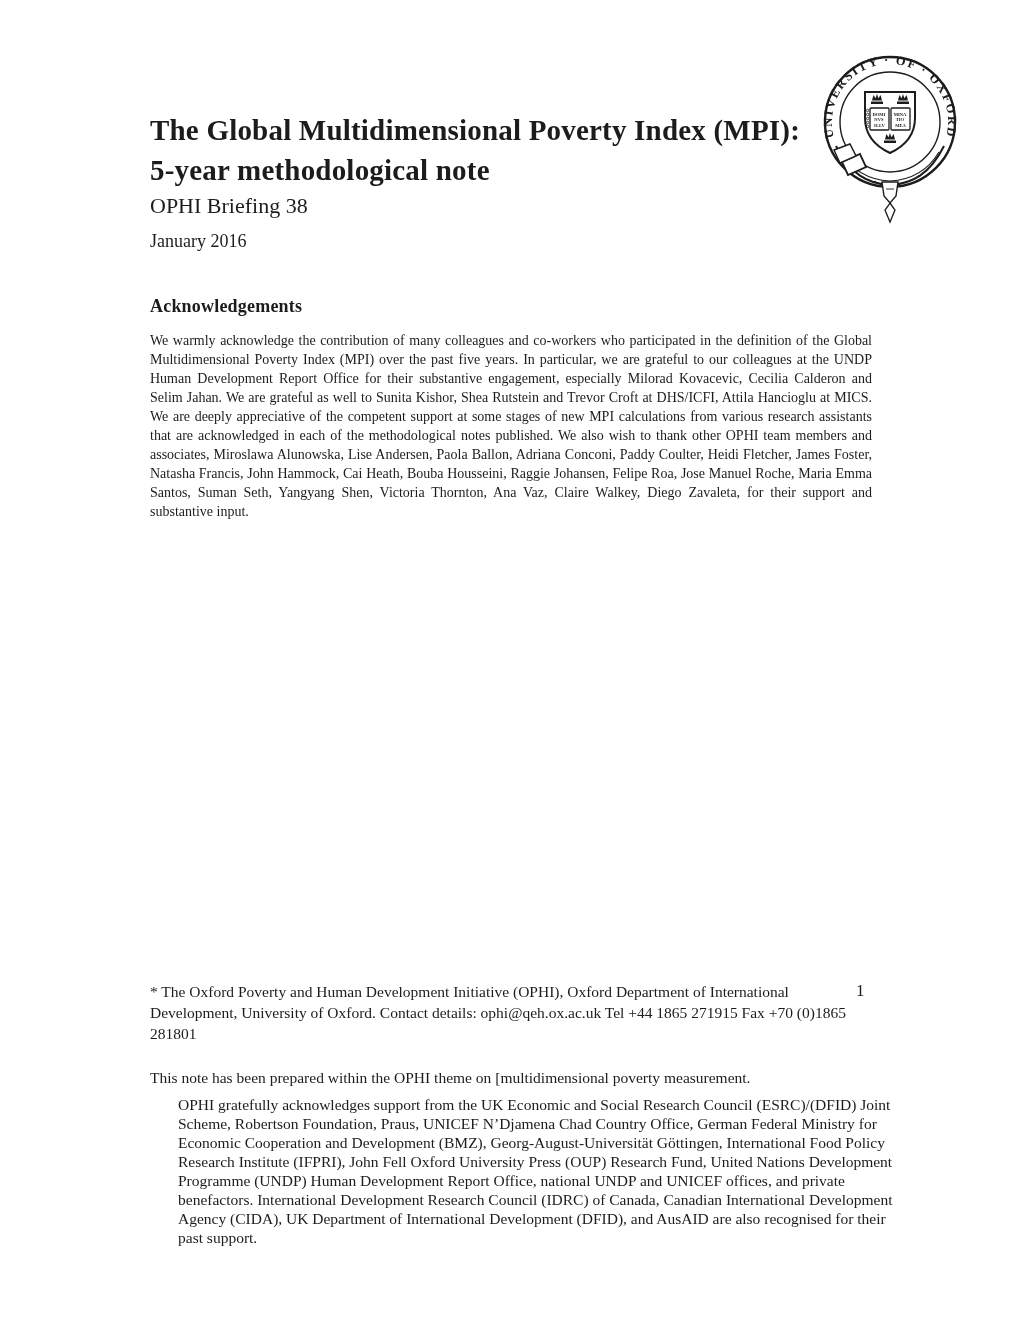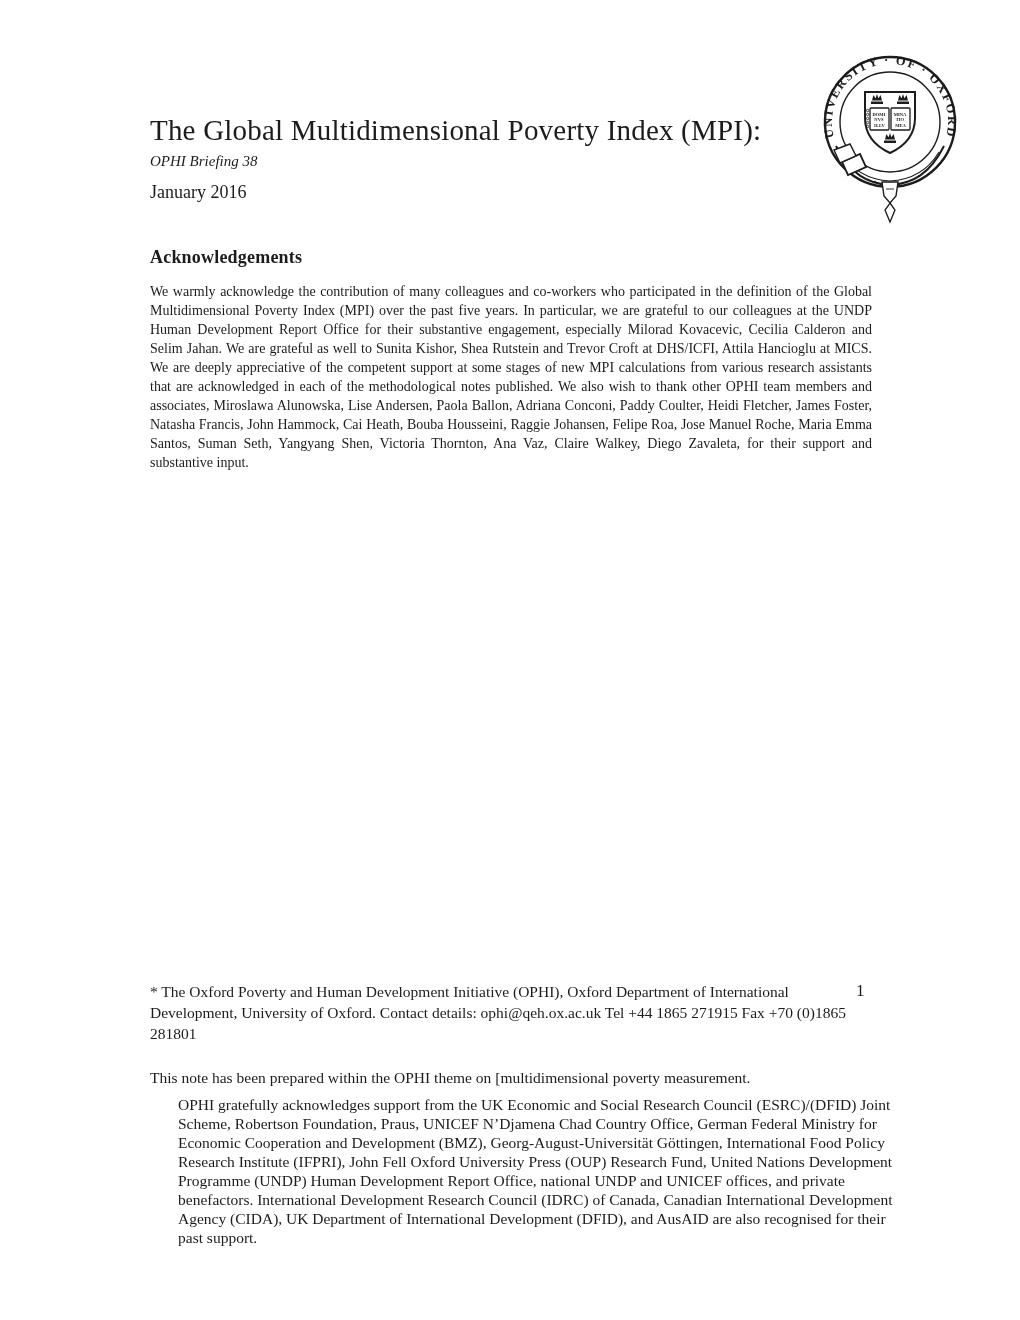--- a/index.html
+++ b/index.html
@@ -5,23 +5,23 @@
   html,body{margin:0;padding:0;background:#ffffff;}
   .page{
     position:relative;
     width:1020px;height:1320px;
     background:#ffffff;
     color:#1c1c1c;
     font-family:"Liberation Serif","DejaVu Serif",serif;
     overflow:hidden;
   }
   .content{position:absolute;left:150px;top:0;width:722px;}
-  h1.title{margin:110px 0 0 0;font-size:29px;line-height:40px;font-weight:normal;letter-spacing:0.2px;}
+  h1.title{margin:110px 0 0 0;font-size:29px;line-height:40px;font-weight:bold;letter-spacing:0.2px;}
   h1.title span{display:block;white-space:nowrap;}
-  .subtitle{margin-top:3px;font-size:15px;font-style:italic;}
+  .subtitle{margin-top:3px;font-size:22px;}
   .authors{margin-top:34px;font-size:27px;line-height:43px;}
   .pubdate{margin-top:12px;font-size:18px;font-family:Liberation Serif, serif;}
   h2.ack-heading{margin:44px 0 0 0;font-size:18px;font-weight:bold;letter-spacing:0.2px;}
   p.ack-body{margin:14px 0 0 0;font-size:14px;line-height:19px;text-align:justify;}
   .footnote{position:absolute;left:150px;top:981px;width:700px;font-size:15.5px;line-height:21px;}
   .pagenum{position:absolute;left:856px;top:981px;font-size:17px;}
   .theme-note{position:absolute;left:150px;top:1068px;width:736px;font-size:15.5px;line-height:19px;}
   .funding{position:absolute;left:150px;top:1095px;width:736px;font-size:15.5px;line-height:19px;margin-left:28px;}
   .logo{position:absolute;left:820px;top:50px;width:140px;height:178px;}
   .logo svg{display:block;width:140px;height:178px;}
@@ -83,20 +83,21 @@
         <path d="M 62 132 L 78 132 L 76 146 L 70 153 L 64 146 Z" fill="#ffffff" stroke-width="1.4"></path>
         <path d="M 70 153 L 75 160 L 70 172 L 65 160 Z" fill="#ffffff" stroke-width="1.3"></path>
         <path d="M 66 139 L 74 139" stroke-width="0.9"></path>
       </g>
     </svg>
   </div>
 
   <div class="content">
     <h1 class="title">
       <span>The Global Multidimensional Poverty Index (MPI):</span>
+      <span>5-year methodological note</span>
     </h1>
     <div class="subtitle">OPHI Briefing 38</div>
 
 
     <div class="pubdate">January 2016</div>
 
     <h2 class="ack-heading">Acknowledgements</h2>
     <p class="ack-body">We warmly acknowledge the contribution of many colleagues and co-workers who participated in the definition of the Global Multidimensional Poverty Index (MPI) over the past five years. In particular, we are grateful to our colleagues at the UNDP Human Development Report Office for their substantive engagement, especially Milorad Kovacevic, Cecilia Calderon and Selim Jahan. We are grateful as well to Sunita Kishor, Shea Rutstein and Trevor Croft at DHS/ICFI, Attila Hancioglu at MICS. We are deeply appreciative of the competent support at some stages of new MPI calculations from various research assistants that are acknowledged in each of the methodological notes published. We also wish to thank other OPHI team members and associates, Miroslawa Alunowska, Lise Andersen, Paola Ballon, Adriana Conconi, Paddy Coulter, Heidi Fletcher, James Foster, Natasha Francis, John Hammock, Cai Heath, Bouba Housseini, Raggie Johansen, Felipe Roa, Jose Manuel Roche, Maria Emma Santos, Suman Seth, Yangyang Shen, Victoria Thornton, Ana Vaz, Claire Walkey, Diego Zavaleta, for their support and substantive input.</p>
   </div>
 

